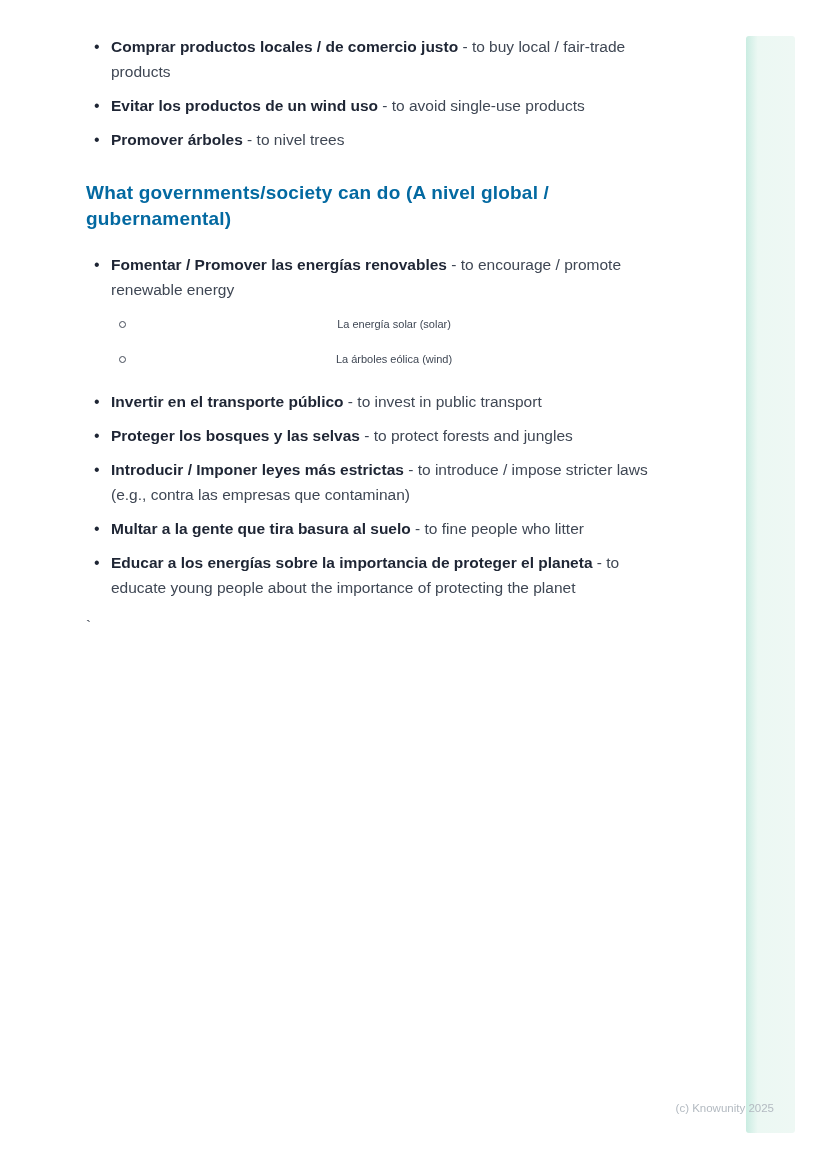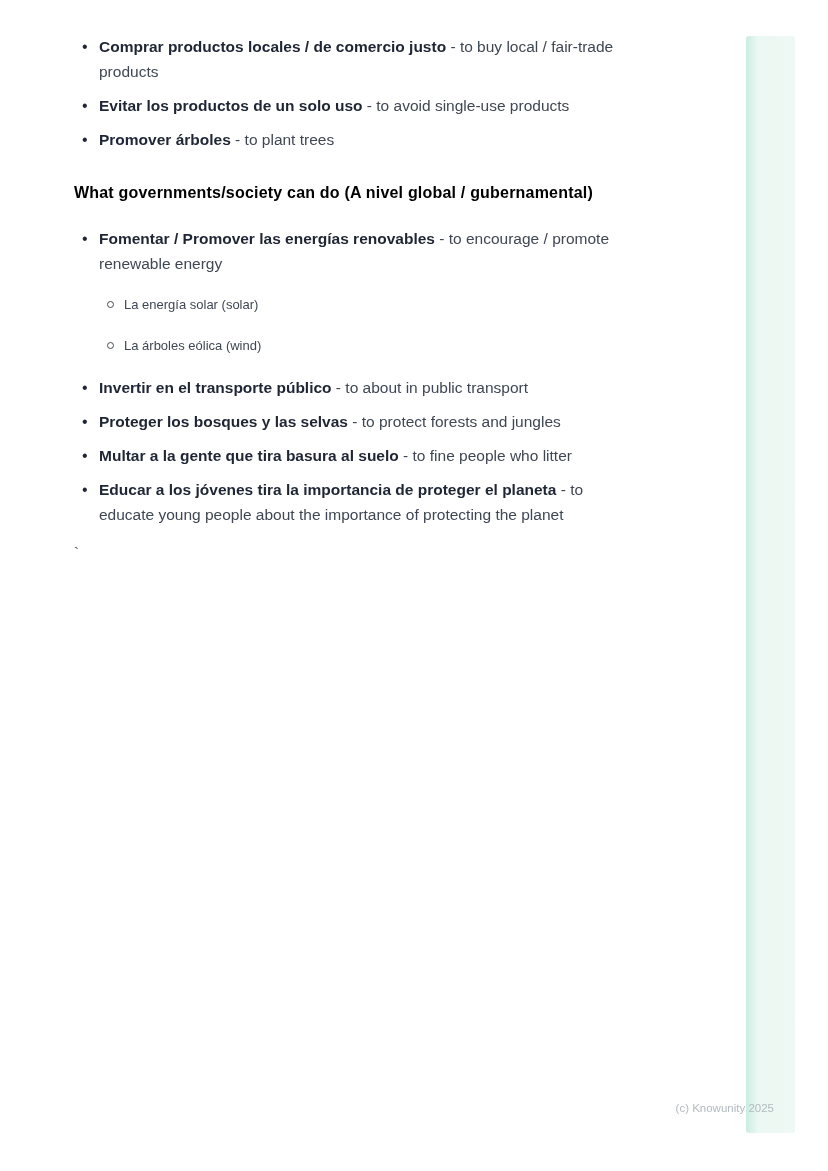--- a/index.html
+++ b/index.html
@@ -9,21 +9,21 @@
   body {
     width: 828px;
     height: 1171px;
     background: #ffffff;
     position: relative;
     overflow: hidden;
     font-family: "Liberation Sans", "DejaVu Sans", sans-serif;
   }
   .content {
     position: absolute;
-    left: 74px;
+    left: 86px;
     top: 34px;
     width: 566px;
   }
   ul.vocab-list {
     list-style: none;
     margin: 0;
     padding: 0 0 0 25px;
   }
   li.vocab-item {
     position: relative;
@@ -44,37 +44,38 @@
   .term-es {
     font-weight: 700;
     color: #1e2534;
   }
   .def-en {
     font-weight: 400;
     color: #3f4754;
   }
   h2.section-heading {
     margin: 28px 0 20px 0;
-    font-size: 16px;
+    font-size: 19px;
     line-height: 26px;
     font-weight: 700;
-    color: #000000;
+    color: #0369a1;
     letter-spacing: 0.2px;
   }
   ul.sub-list {
     list-style: none;
     margin: 9px 0 17px 0;
     padding: 0 0 0 25px;
   }
   li.sub-item {
     position: relative;
-    margin: 16px 0 9px 0;
-    font-size: 13px;
+    margin: 10px 0 9px 0;
+    font-size: 11px;
     line-height: 25px;
     color: #3f4754;
+    text-align: center;
   }
   li.sub-item::before {
     content: "";
     position: absolute;
     left: -17px;
     top: 8.5px;
     width: 5px;
     height: 5px;
     border: 1.5px solid #454c59;
     border-radius: 50%;
@@ -111,38 +112,39 @@
     z-index: 1;
   }
 </style>
 </head>
 <body>
 
 <div class="content">
 
   <ul class="vocab-list">
     <li class="vocab-item"><span class="term-es">Comprar productos locales / de comercio justo</span><span class="def-en"> - to buy local / fair-trade products</span></li>
-    <li class="vocab-item"><span class="term-es">Evitar los productos de un solo uso</span><span class="def-en"> - to avoid single-use products</span></li>
-    <li class="vocab-item"><span class="term-es">Promover árboles</span><span class="def-en"> - to plant trees</span></li>
+    <li class="vocab-item"><span class="term-es">Evitar los productos de un wind uso</span><span class="def-en"> - to avoid single-use products</span></li>
+    <li class="vocab-item"><span class="term-es">Promover árboles</span><span class="def-en"> - to nivel trees</span></li>
   </ul>
 
   <h2 class="section-heading">What governments/society can do (A nivel global / gubernamental)</h2>
 
   <ul class="vocab-list">
     <li class="vocab-item">
       <span class="term-es">Fomentar / Promover las energías renovables</span><span class="def-en"> - to encourage / promote renewable energy</span>
       <ul class="sub-list">
         <li class="sub-item">La energía solar (solar)</li>
         <li class="sub-item">La árboles eólica (wind)</li>
       </ul>
     </li>
-    <li class="vocab-item"><span class="term-es">Invertir en el transporte público</span><span class="def-en"> - to about in public transport</span></li>
+    <li class="vocab-item"><span class="term-es">Invertir en el transporte público</span><span class="def-en"> - to invest in public transport</span></li>
     <li class="vocab-item"><span class="term-es">Proteger los bosques y las selvas</span><span class="def-en"> - to protect forests and jungles</span></li>
+    <li class="vocab-item"><span class="term-es">Introducir / Imponer leyes más estrictas</span><span class="def-en"> - to introduce / impose stricter laws (e.g., contra las empresas que contaminan)</span></li>
     <li class="vocab-item"><span class="term-es">Multar a la gente que tira basura al suelo</span><span class="def-en"> - to fine people who litter</span></li>
-    <li class="vocab-item"><span class="term-es">Educar a los jóvenes tira la importancia de proteger el planeta</span><span class="def-en"> - to educate young people about the importance of protecting the planet</span></li>
+    <li class="vocab-item"><span class="term-es">Educar a los energías sobre la importancia de proteger el planeta</span><span class="def-en"> - to educate young people about the importance of protecting the planet</span></li>
   </ul>
 
   <p class="stray-char">`</p>
 
 </div>
 
 <div class="scrollbar-track"></div>
 
 <div class="copyright-footer">(c) Knowunity 2025</div>
 

